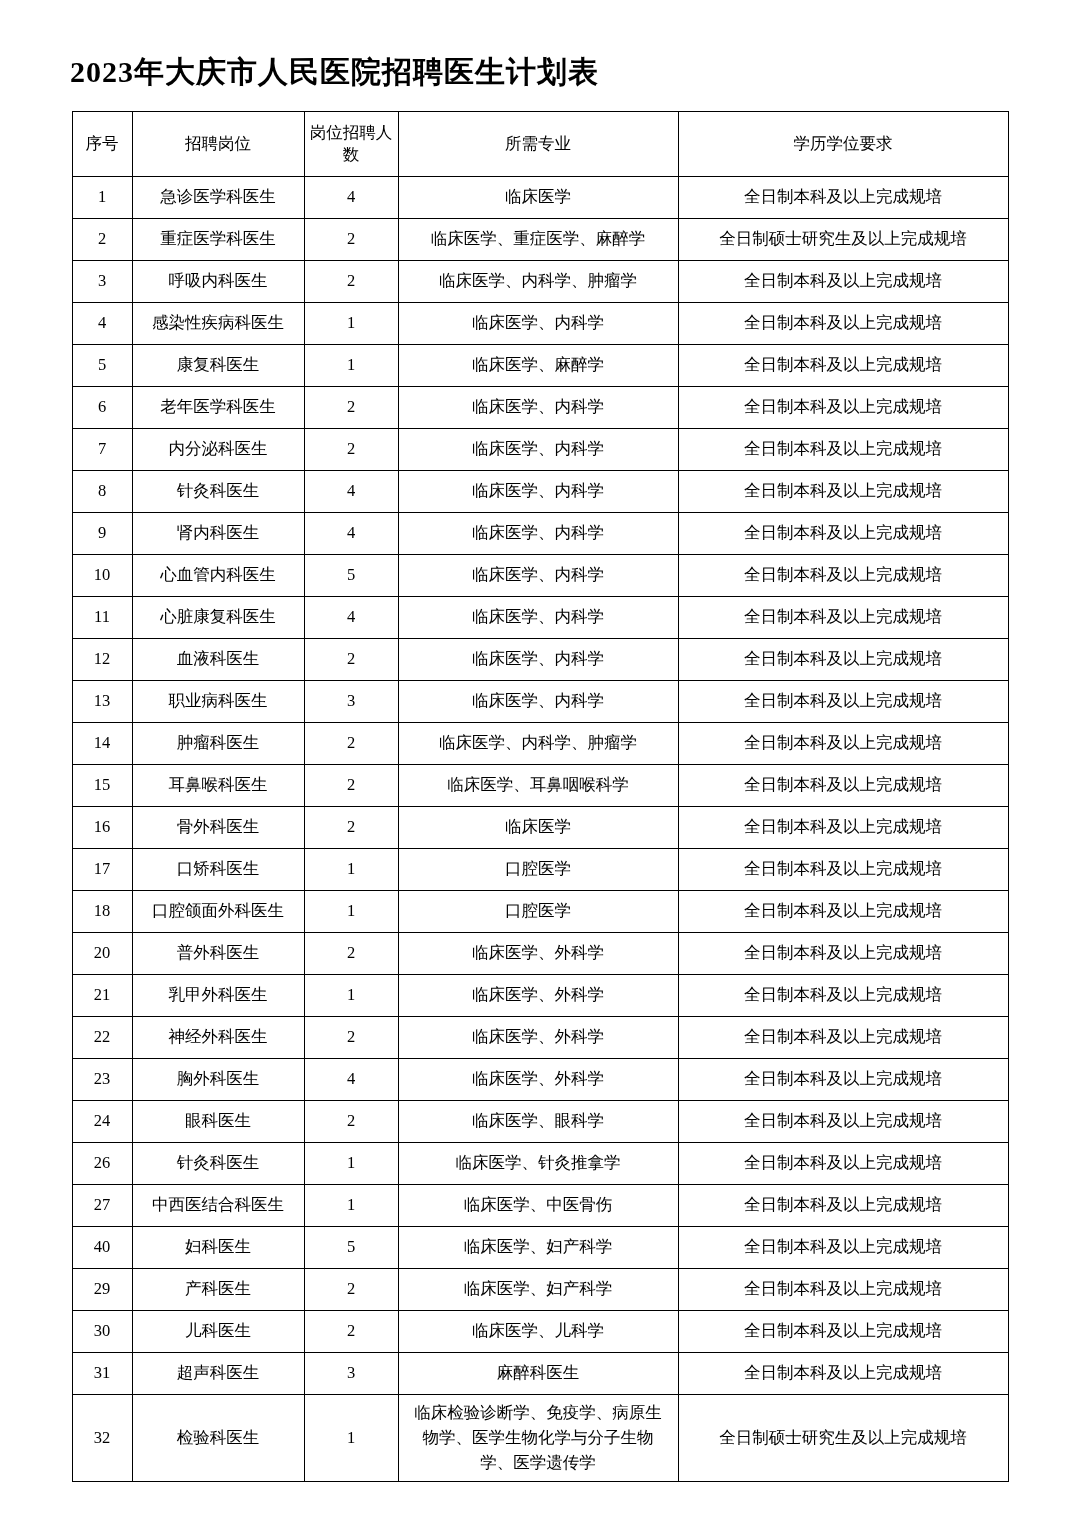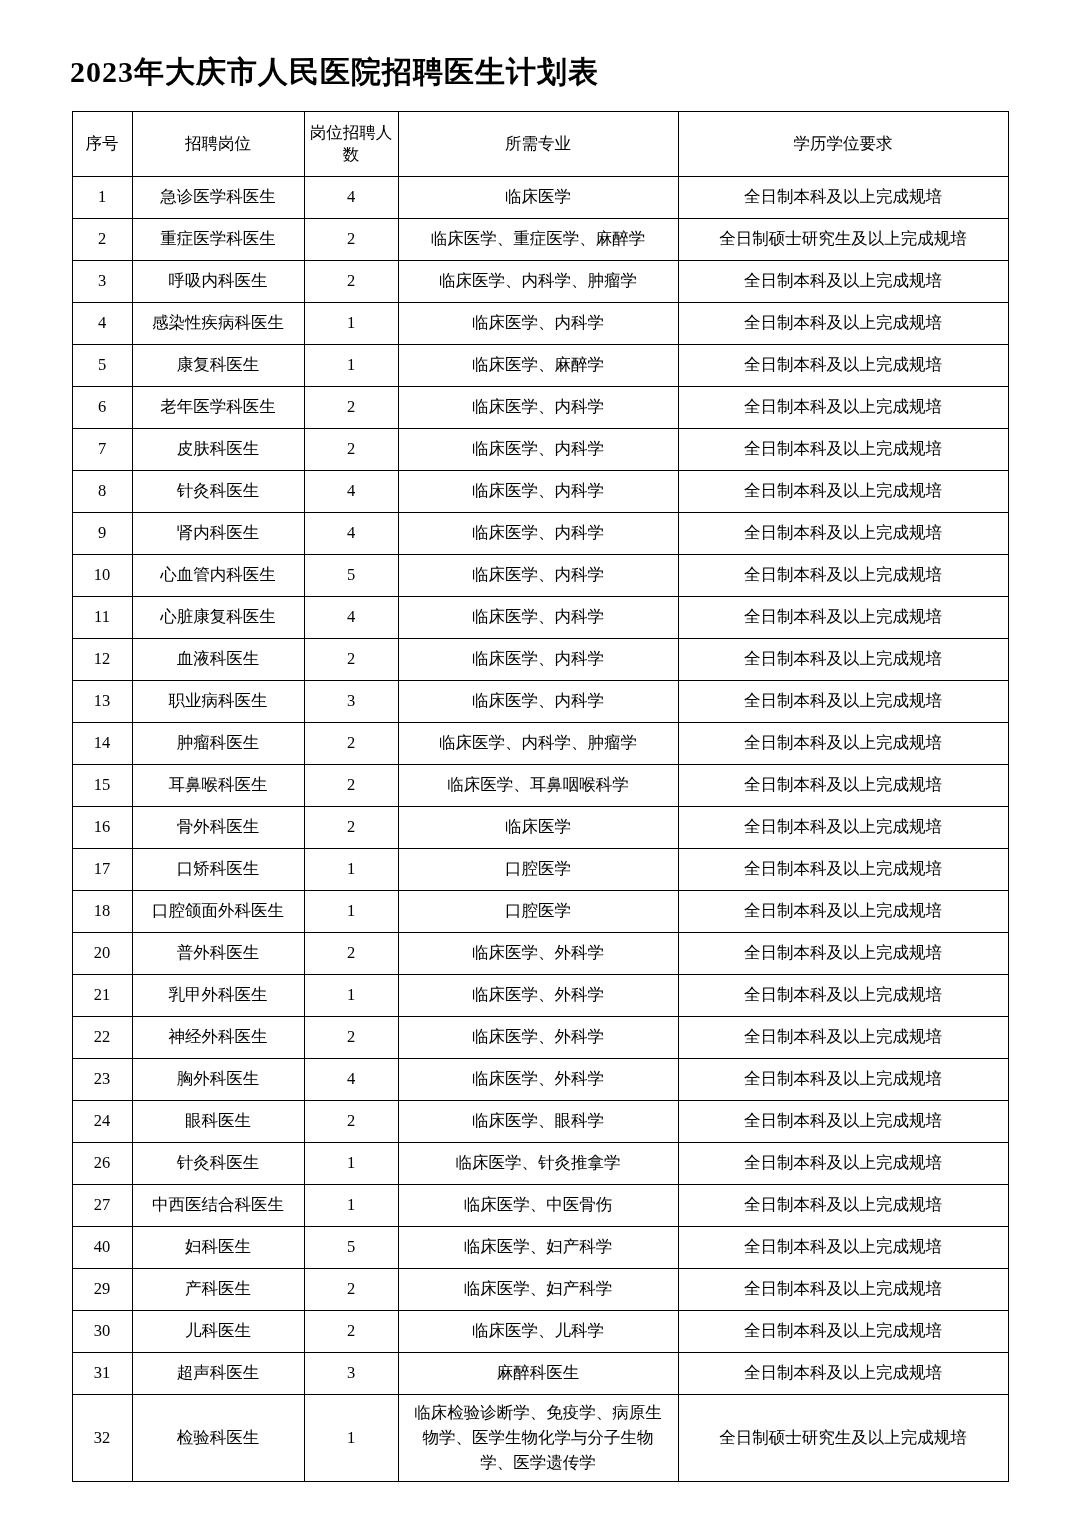--- a/index.html
+++ b/index.html
@@ -126,21 +126,21 @@
         </tr>
         <tr>
           <td class="idx">6</td>
           <td class="post">老年医学科医生</td>
           <td class="num">2</td>
           <td class="major">临床医学、内科学</td>
           <td class="edu">全日制本科及以上完成规培</td>
         </tr>
         <tr>
           <td class="idx">7</td>
-          <td class="post">皮肤科医生</td>
+          <td class="post">内分泌科医生</td>
           <td class="num">2</td>
           <td class="major">临床医学、内科学</td>
           <td class="edu">全日制本科及以上完成规培</td>
         </tr>
         <tr>
           <td class="idx">8</td>
           <td class="post">针灸科医生</td>
           <td class="num">4</td>
           <td class="major">临床医学、内科学</td>
           <td class="edu">全日制本科及以上完成规培</td>

